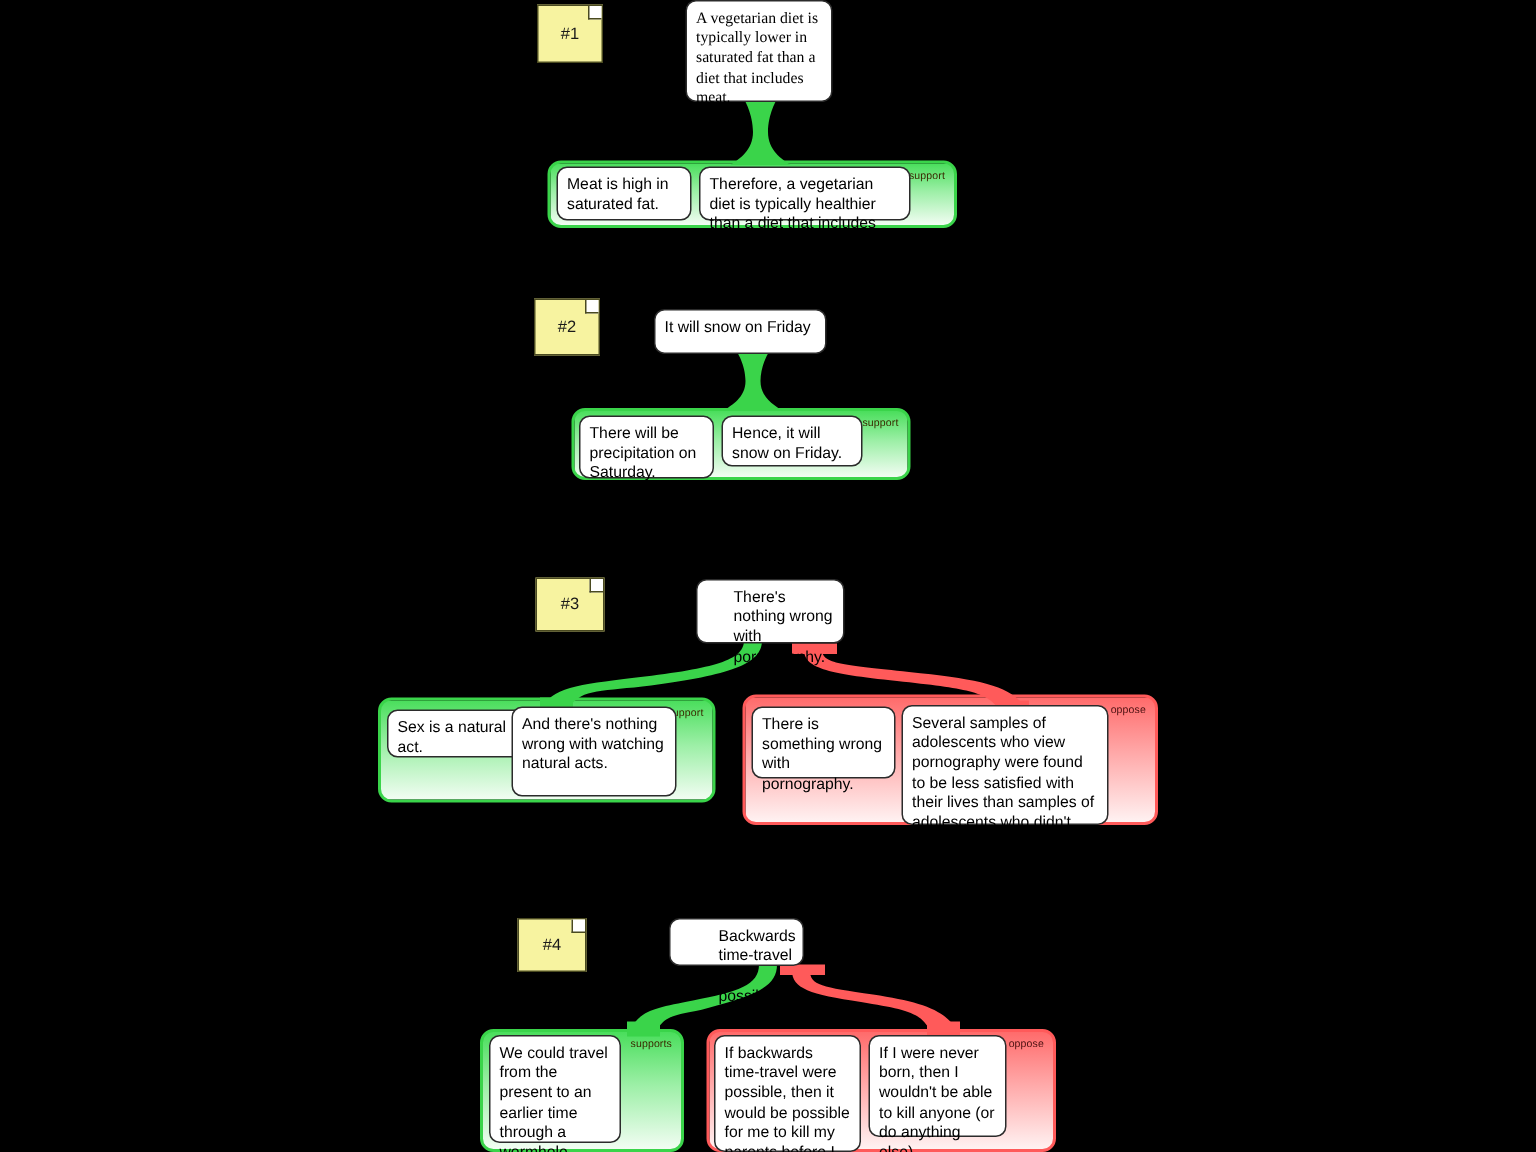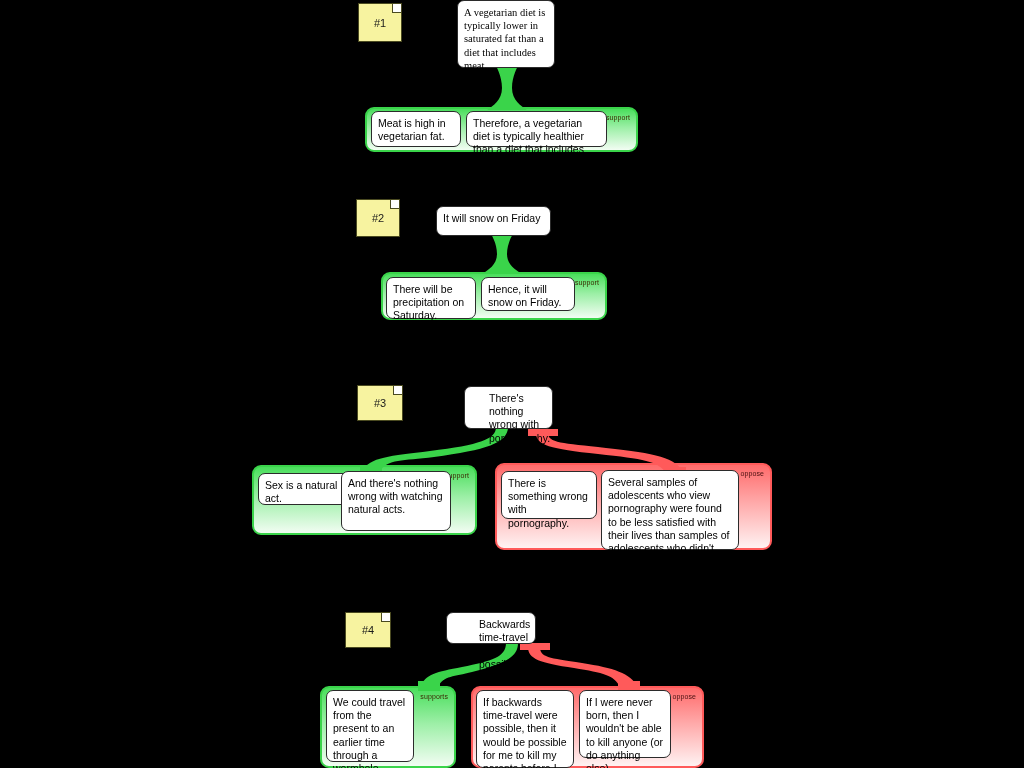--- a/index.html
+++ b/index.html
@@ -103,21 +103,21 @@
   <div class="link" style="left:477px; top:66px; width:60px; height:46px;">
     <svg width="60" height="46" viewBox="0 0 60 46">
       <path d="M19 0 C19 0 25 10 25 22 C25 34 16 40 10 44 L50 44 C44 40 35 34 35 22 C35 10 41 0 41 0 Z" fill="#3ad44a"></path>
     </svg>
   </div>
 
   <div class="group support" style="left:365px; top:107px; width:273px; height:45px;">
     <span class="group-label">support</span>
   </div>
   <div class="node" style="left:371px; top:111px; width:90px; height:36px;">
-    <span>Meat is high in vegetarian fat.</span>
+    <span>Meat is high in saturated fat.</span>
   </div>
   <div class="node" style="left:466px; top:111px; width:141px; height:36px;">
     <span>Therefore, a vegetarian diet is typically healthier than a diet that includes meat.</span>
   </div>
 
   <div class="sticky" style="left:356px; top:199px; width:44px; height:38px;">
     <span class="fold"></span>
     <span class="sticky-label">#2</span>
   </div>
 
@@ -139,21 +139,21 @@
   </div>
   <div class="node" style="left:481px; top:277px; width:94px; height:34px;">
     <span>Hence, it will snow on Friday.</span>
   </div>
 
   <div class="sticky" style="left:357px; top:385px; width:46px; height:36px;">
     <span class="fold"></span>
     <span class="sticky-label">#3</span>
   </div>
 
-  <div class="node claim" style="left:464px; top:386px; width:89px; height:43px;padding-left:24px;">
+  <div class="node claim" style="left:464px; top:386px; width:99px; height:43px;padding-left:24px;">
     <span>There's nothing wrong with pornography.</span>
   </div>
 
   <div class="link" style="left:330px; top:425px; width:180px; height:48px;">
     <svg width="180" height="48" viewBox="0 0 180 48">
       <path d="M166 2 C166 14 150 20 100 26 C60 31 40 32 32 46
                L50 46 C58 34 72 36 104 32 C156 25 178 18 178 2 Z" fill="#3ad44a"></path>
       <path d="M30 40 L52 40 L52 50 L30 50 Z" fill="#3ad44a"></path>
     </svg>
   </div>

